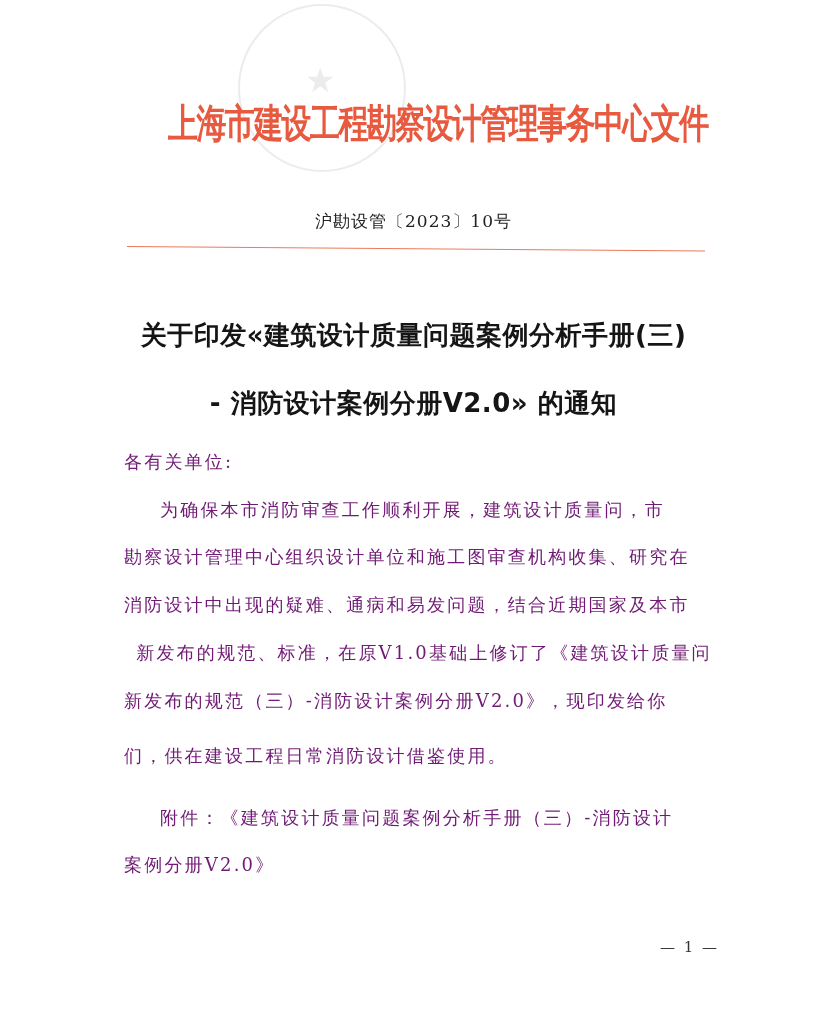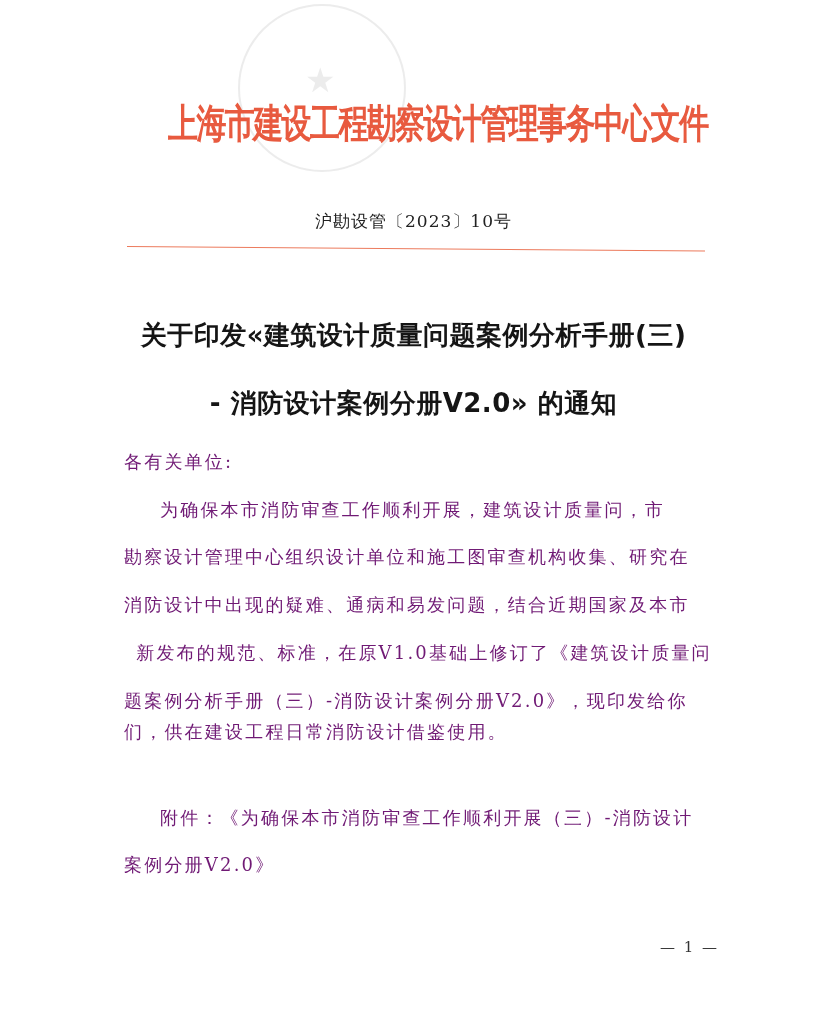--- a/index.html
+++ b/index.html
@@ -64,19 +64,19 @@
 
 <div class="title l1">关于印发«建筑设计质量问题案例分析手册(三)</div>
 <div class="title l2">- 消防设计案例分册V2.0» 的通知</div>
 
 <div class="para" style="top:450px;">各有关单位:</div>
 
 <div class="para" style="top:498px; left:160px;">为确保本市消防审查工作顺利开展，建筑设计质量问，市</div>
 <div class="para" style="top:545px;">勘察设计管理中心组织设计单位和施工图审查机构收集、研究在</div>
 <div class="para" style="top:593px;">消防设计中出现的疑难、通病和易发问题，结合近期国家及本市</div>
 <div class="para" style="top:641px;text-align:center;">新发布的规范、标准，在原V1.0基础上修订了《建筑设计质量问</div>
-<div class="para" style="top:689px;">题案例分析手册（三）-消防设计案例分册V2.0》，现印发给你</div>
-<div class="para" style="top:720px;">们，供在建设工程日常消防设计借鉴使用。</div>
+<div class="para" style="top:689px;">新发布的规范（三）-消防设计案例分册V2.0》，现印发给你</div>
+<div class="para" style="top:744px;">们，供在建设工程日常消防设计借鉴使用。</div>
 
-<div class="para" style="top:806px; left:160px;">附件：《为确保本市消防审查工作顺利开展（三）-消防设计</div>
+<div class="para" style="top:806px; left:160px;">附件：《建筑设计质量问题案例分析手册（三）-消防设计</div>
 <div class="para" style="top:853px;">案例分册V2.0》</div>
 
 <div class="pagenum">— 1 —</div>
 
 </body></html>

